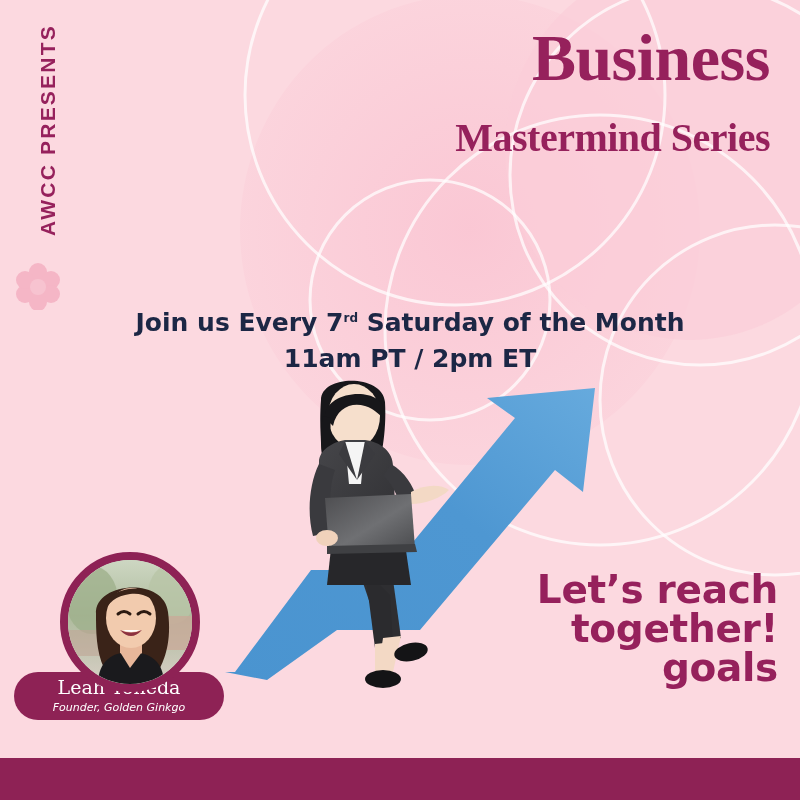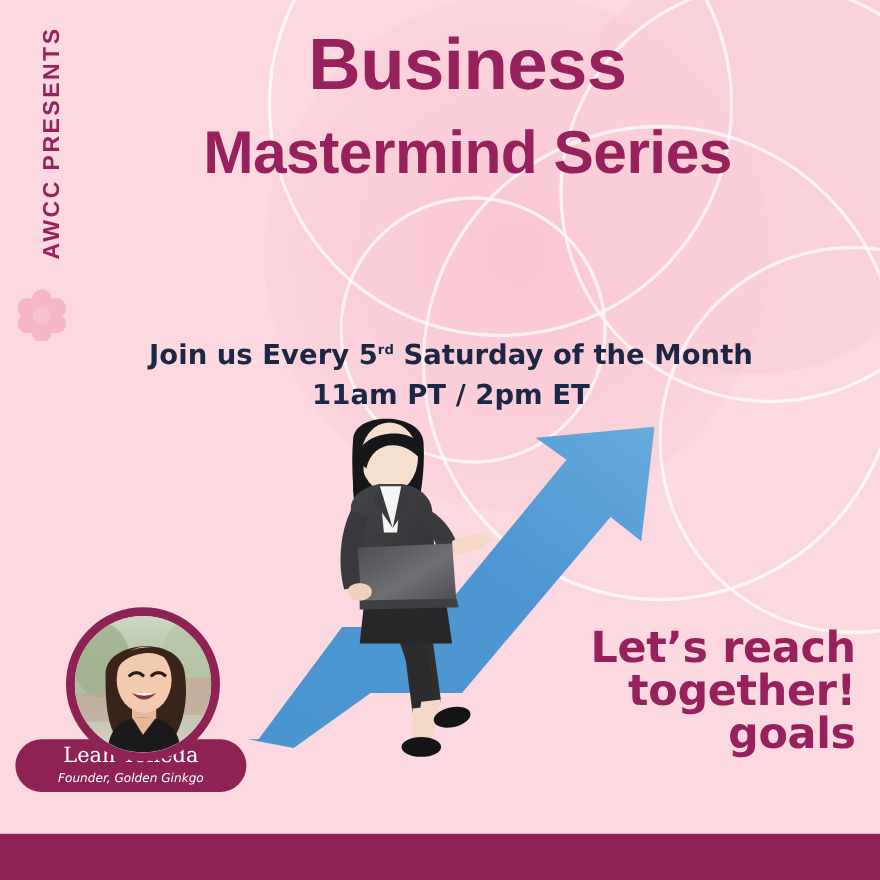--- a/index.html
+++ b/index.html
@@ -41,29 +41,30 @@
   }
 
   
   #title-block{
     position:absolute;
     left:80px; top:18px;
     width:690px;
     text-align:center;
   }
   .title-line{
-    font-family:Liberation Sans, sans-serif;
+    font-family:Liberation Serif, serif;
     font-weight:bold;
     color:#96215c;
     font-size:66px;
     line-height:80px;
     letter-spacing:-0.5px;
     white-space:nowrap;
-  }
-  .title-line.l3{font-size:55px;}
+    text-align:right;
+  }
+  .title-line.l3{font-size:40px;}
 
   #subtitle-block{
     position:absolute;
     left:60px; top:300px;
     width:700px;
     text-align:center;
     color:#1c2745;
   }
   .subtitle-line{
     font-family:"DejaVu Sans", sans-serif;
@@ -180,21 +181,21 @@
     </g>
     <circle cx="25" cy="27" r="8" fill="#f7c3d0"></circle>
   </svg>
 
   <div id="title-block">
     <div class="title-line l1">Business</div>
     <div class="title-line l3">Mastermind Series</div>
   </div>
 
   <div id="subtitle-block">
-    <div class="subtitle-line"><span>Join us Every 5</span><span class="sup">rd</span><span> Saturday of the Month</span></div>
+    <div class="subtitle-line"><span>Join us Every 7</span><span class="sup">rd</span><span> Saturday of the Month</span></div>
     <div class="subtitle-line">11am PT / 2pm ET</div>
   </div>
 
   <svg id="illustration" viewBox="0 0 400 310" xmlns="http://www.w3.org/2000/svg">
     <defs>
       <linearGradient id="arrowg" x1="0" y1="1" x2="1" y2="0">
         <stop offset="0%" stop-color="#4a94d0"></stop>
         <stop offset="60%" stop-color="#4e97d2"></stop>
         <stop offset="100%" stop-color="#66aadd"></stop>
       </linearGradient>

